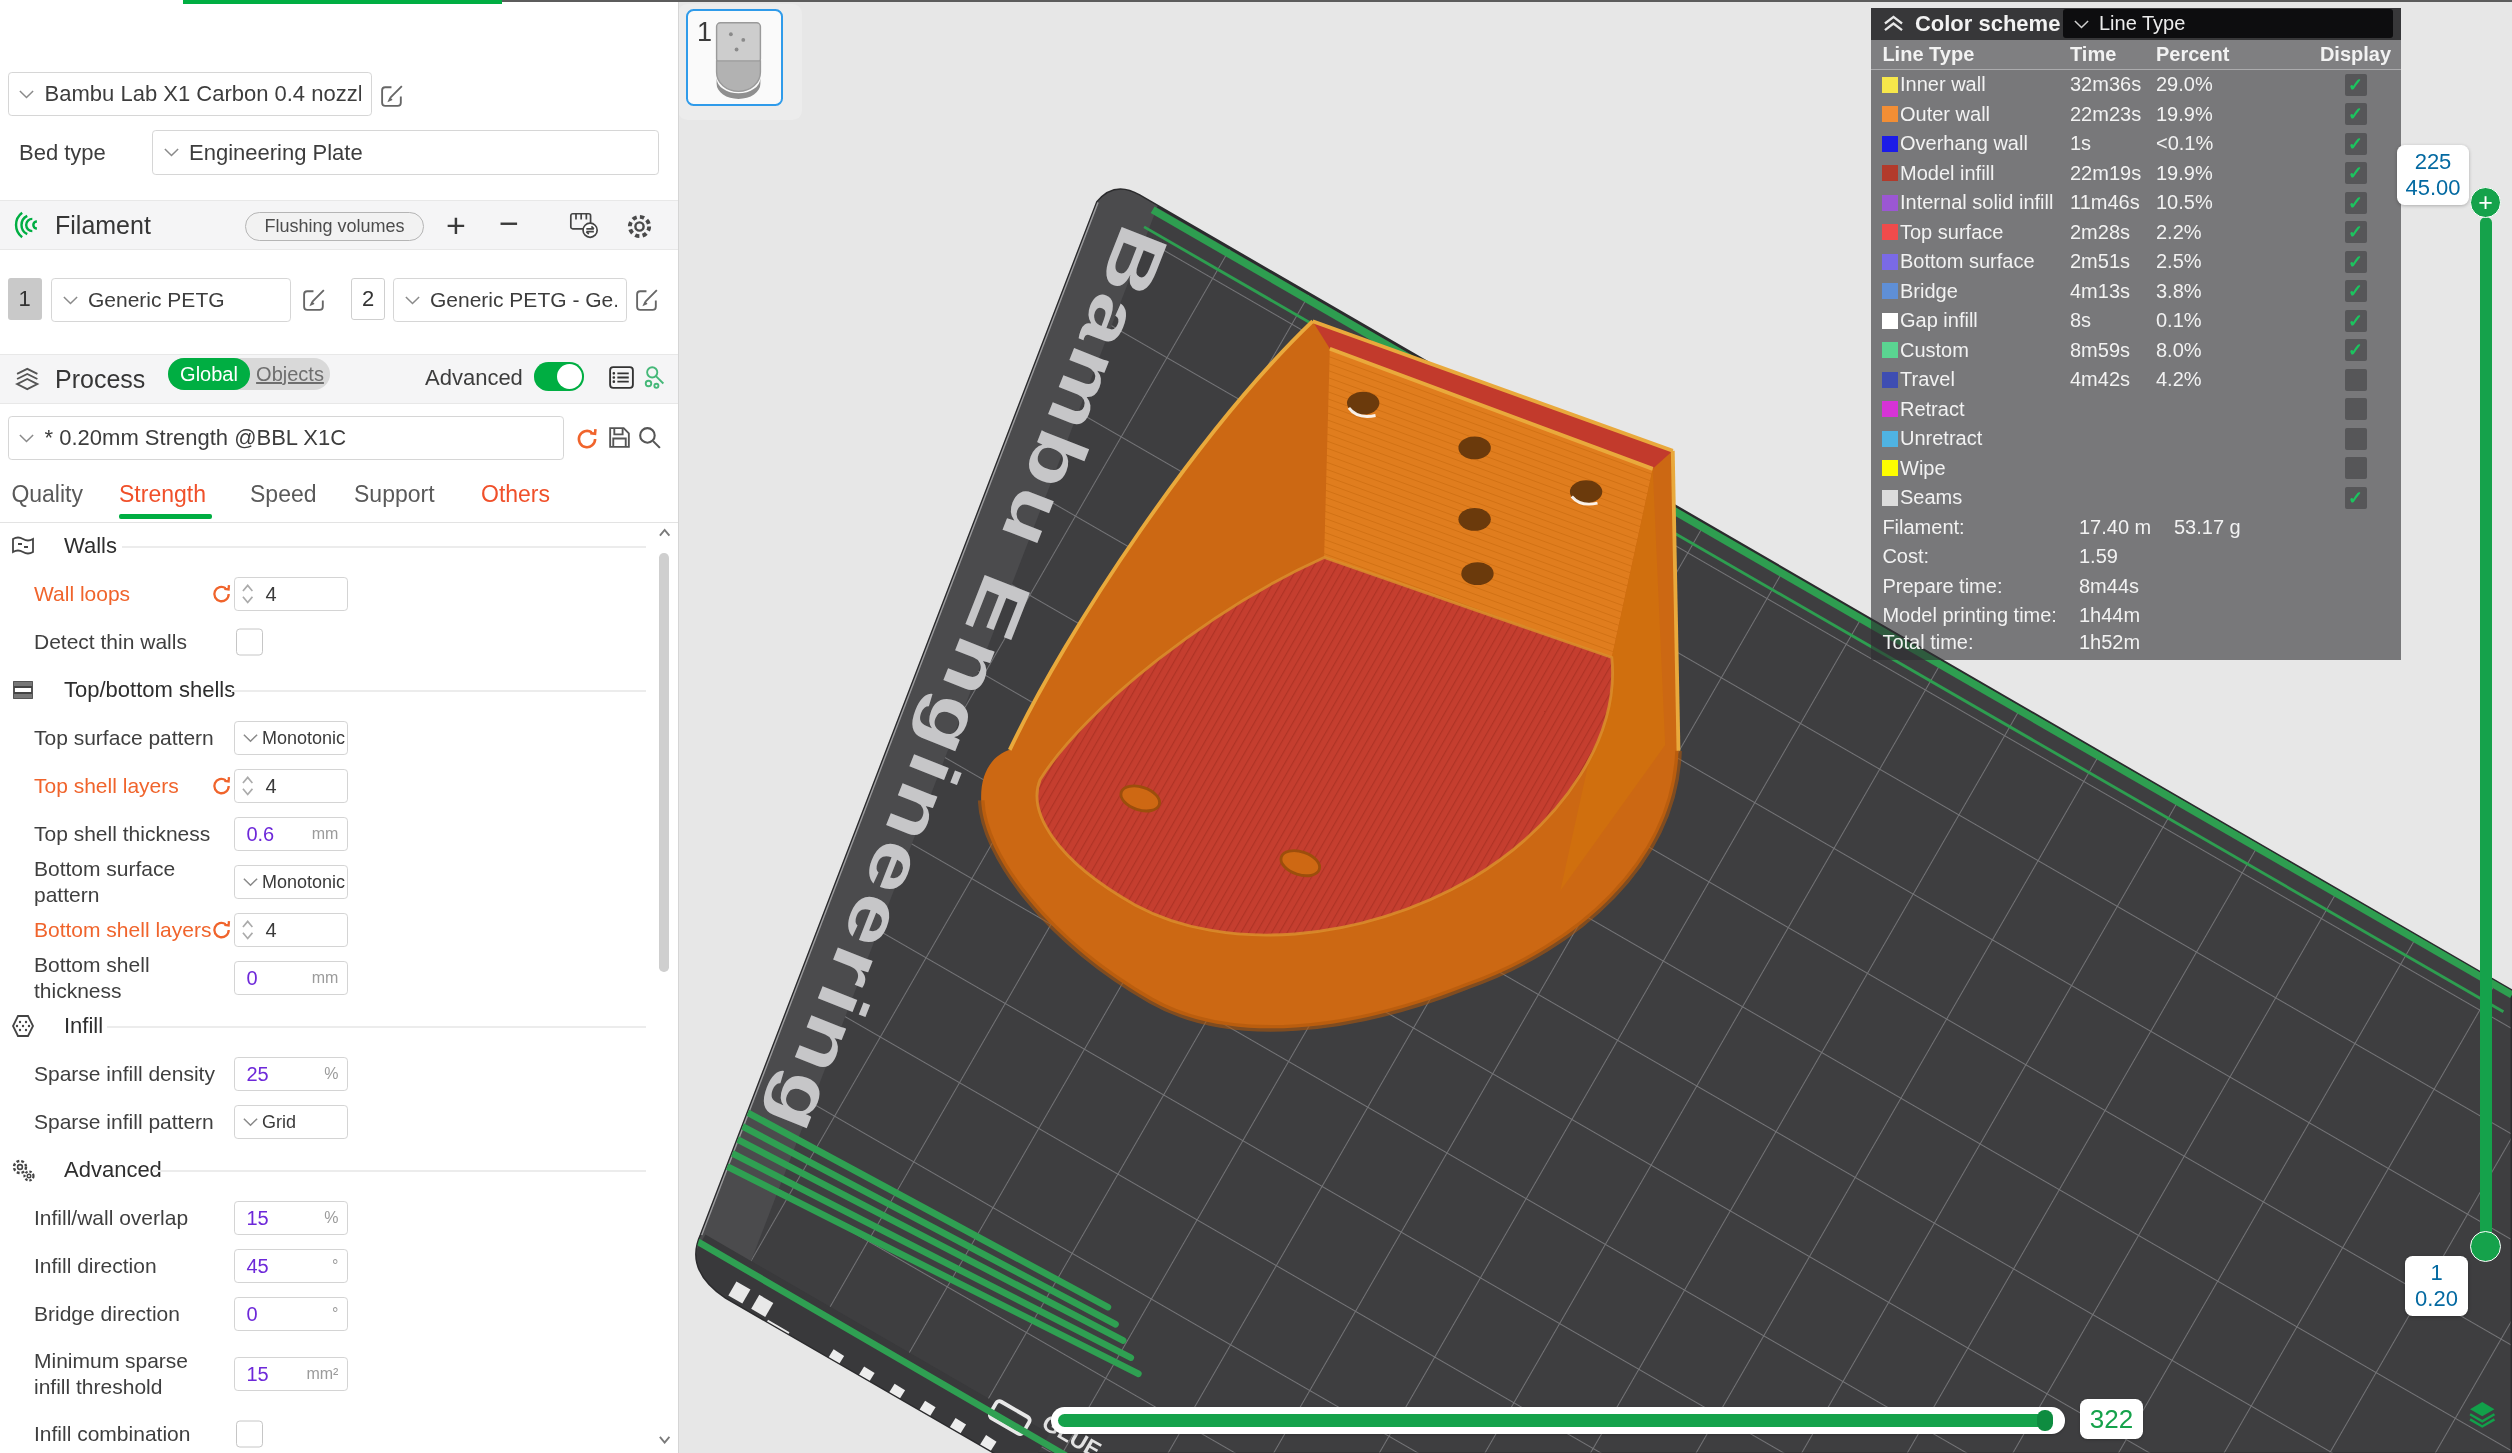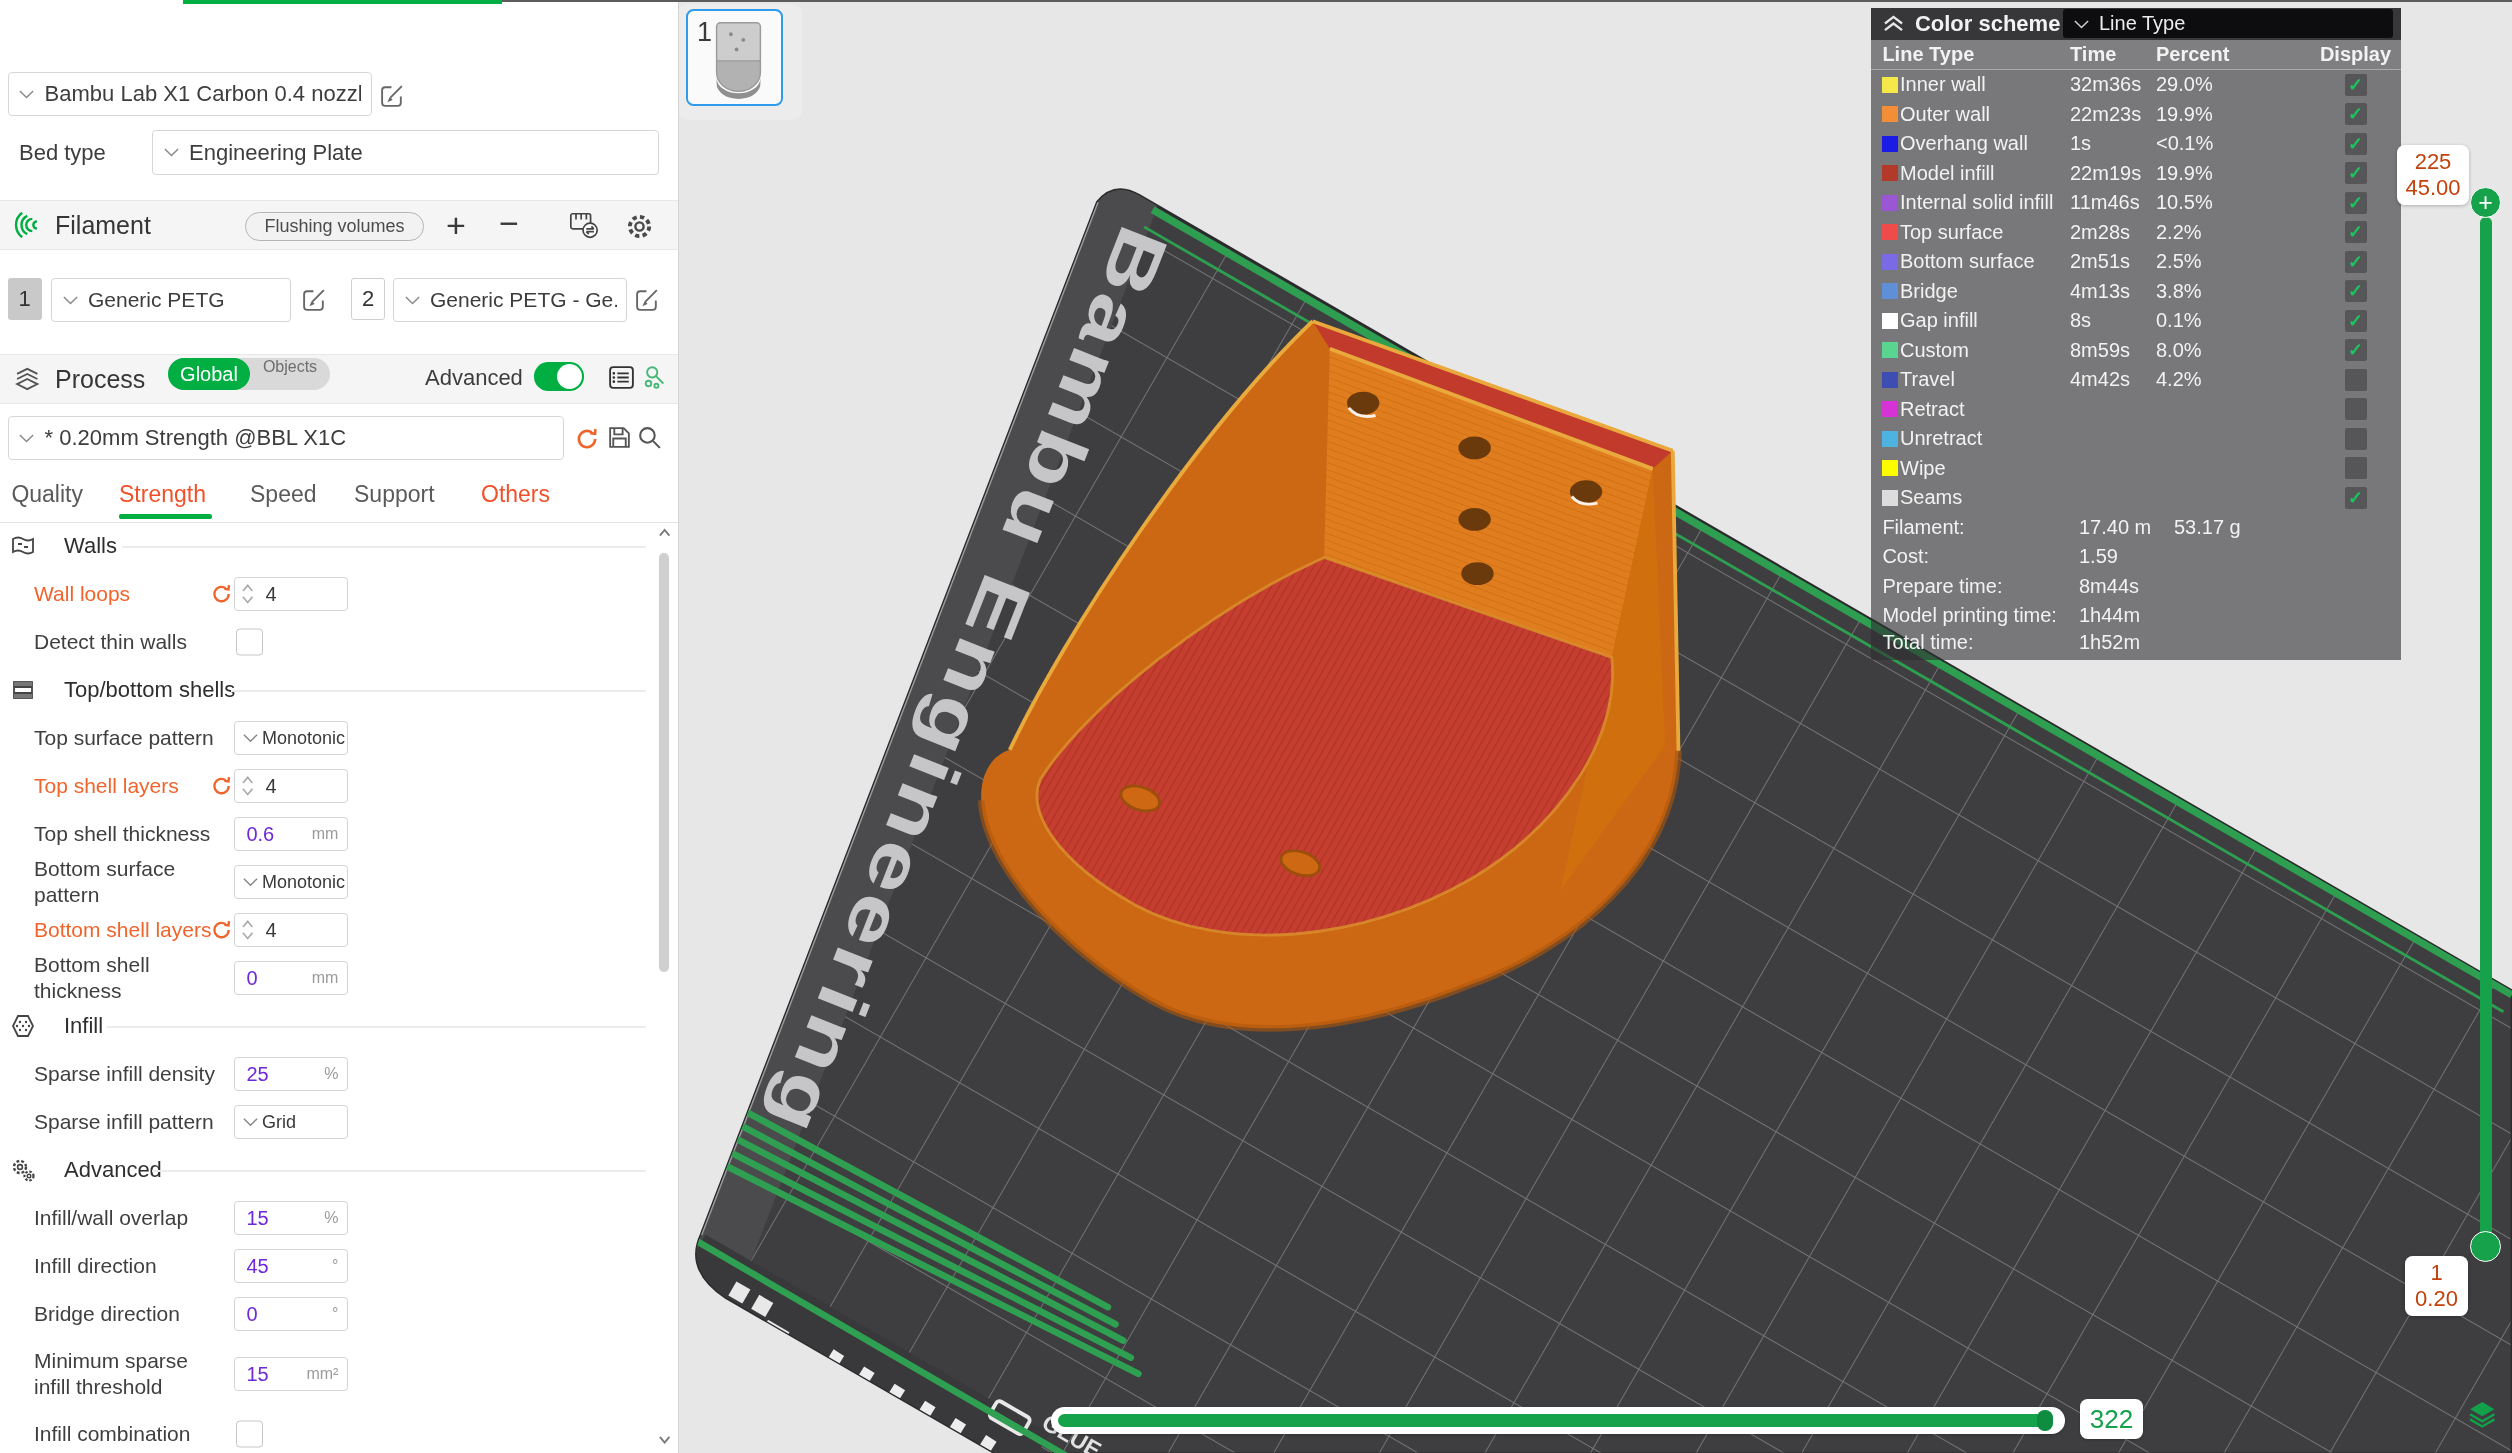--- a/index.html
+++ b/index.html
@@ -38,21 +38,21 @@
               justify-content:center; font-size:22px; color:#333; border-radius:2.9px; }
   .slot1 { background:#c9c9c9; }
   .slot2 { background:#fff; border:1px solid #cfcfcf; }
 
   .segment { position:absolute; left:168px; top:358px; width:162px; height:32px; background:#d9d9d9;
              border-radius:16px; }
   .seg-global { position:absolute; left:0; top:0; height:32px; width:82px; background:#00AE42;
                 border-radius:16px; color:#fff; font-size:20px; display:flex; align-items:center;
                 justify-content:center; }
   .seg-objects { position:absolute; right:0; top:0; height:32px; width:80px; color:#6e6e6e;
-                 font-size:16px; display:flex; justify-content:center; }
+                 font-size:20px; display:flex; align-items:center; justify-content:center;text-decoration:underline; }
   .toggle { position:absolute; width:50px; height:29px; background:#00AE42; border-radius:14.3px; }
   .toggle .knob { position:absolute; right:1.9px; top:1.9px; width:25px; height:25px; background:#fff;
                   border-radius:12.4px; }
 
   .tab { position:absolute; top:481px; font-size:23px; color:#5a5a5a; }
   .tab-mod { color:#F0502A; }
   .tab-active { color:#F0502A; }
   .tab-underline { position:absolute; top:514px; height:4.8px; background:#00AE42; border-radius:1.9px; }
 
   #settings { position:absolute; left:0; top:522px; width:659px; }
@@ -123,21 +123,21 @@
           font-size:20px; }
   .trow .tl { margin-left:11.4px; white-space:nowrap; }
 
   
   #vslider-track { position:absolute; left:2480px; top:217px; width:12.4px; height:1029px;
                    background:#15A24B; border-radius:5.7px; }
   .vhandle { position:absolute; left:2470px; width:31px; height:31px; background:#15A24B;
              border-radius:50%; border:1.9px solid #fff; color:#fff; font-size:25px; display:flex;
              align-items:center; justify-content:center; line-height:1; }
   .vtip { position:absolute; background:#fff; border-radius:7.6px; box-shadow:0 1px 3.8px rgba(0,0,0,0.25);
-          color:#c2410c; text-align:center; font-size:22px; line-height:1.2; padding:3.8px 7.6px; }
+          color:#0369a1; text-align:center; font-size:22px; line-height:1.2; padding:3.8px 7.6px; }
   #hslider { position:absolute; left:1051px; top:1407px; width:1014px; height:27px; background:#fff;
              border-radius:13.3px; box-shadow:0 1px 2.9px rgba(0,0,0,0.2); }
   #hslider .fill { position:absolute; left:6.7px; top:6.7px; width:987px; height:13.3px; background:#15A24B;
                    border-radius:6.7px; }
   #hslider .hhandle { position:absolute; left:986px; top:2.9px; width:16px; height:21px;
                       background:#0E8C40; border-radius:7.6px; }
   #hslider-label { position:absolute; left:2080px; top:1399px; width:63px; height:40px; background:#fff;
                    border-radius:7.6px; box-shadow:0 1px 2.9px rgba(0,0,0,0.2); color:#15A24B; font-size:26px;
                    display:flex; align-items:center; justify-content:center; }
   #layers-ic { position:absolute; left:2467px; top:1399px; width:30.5px; height:30.5px; }

